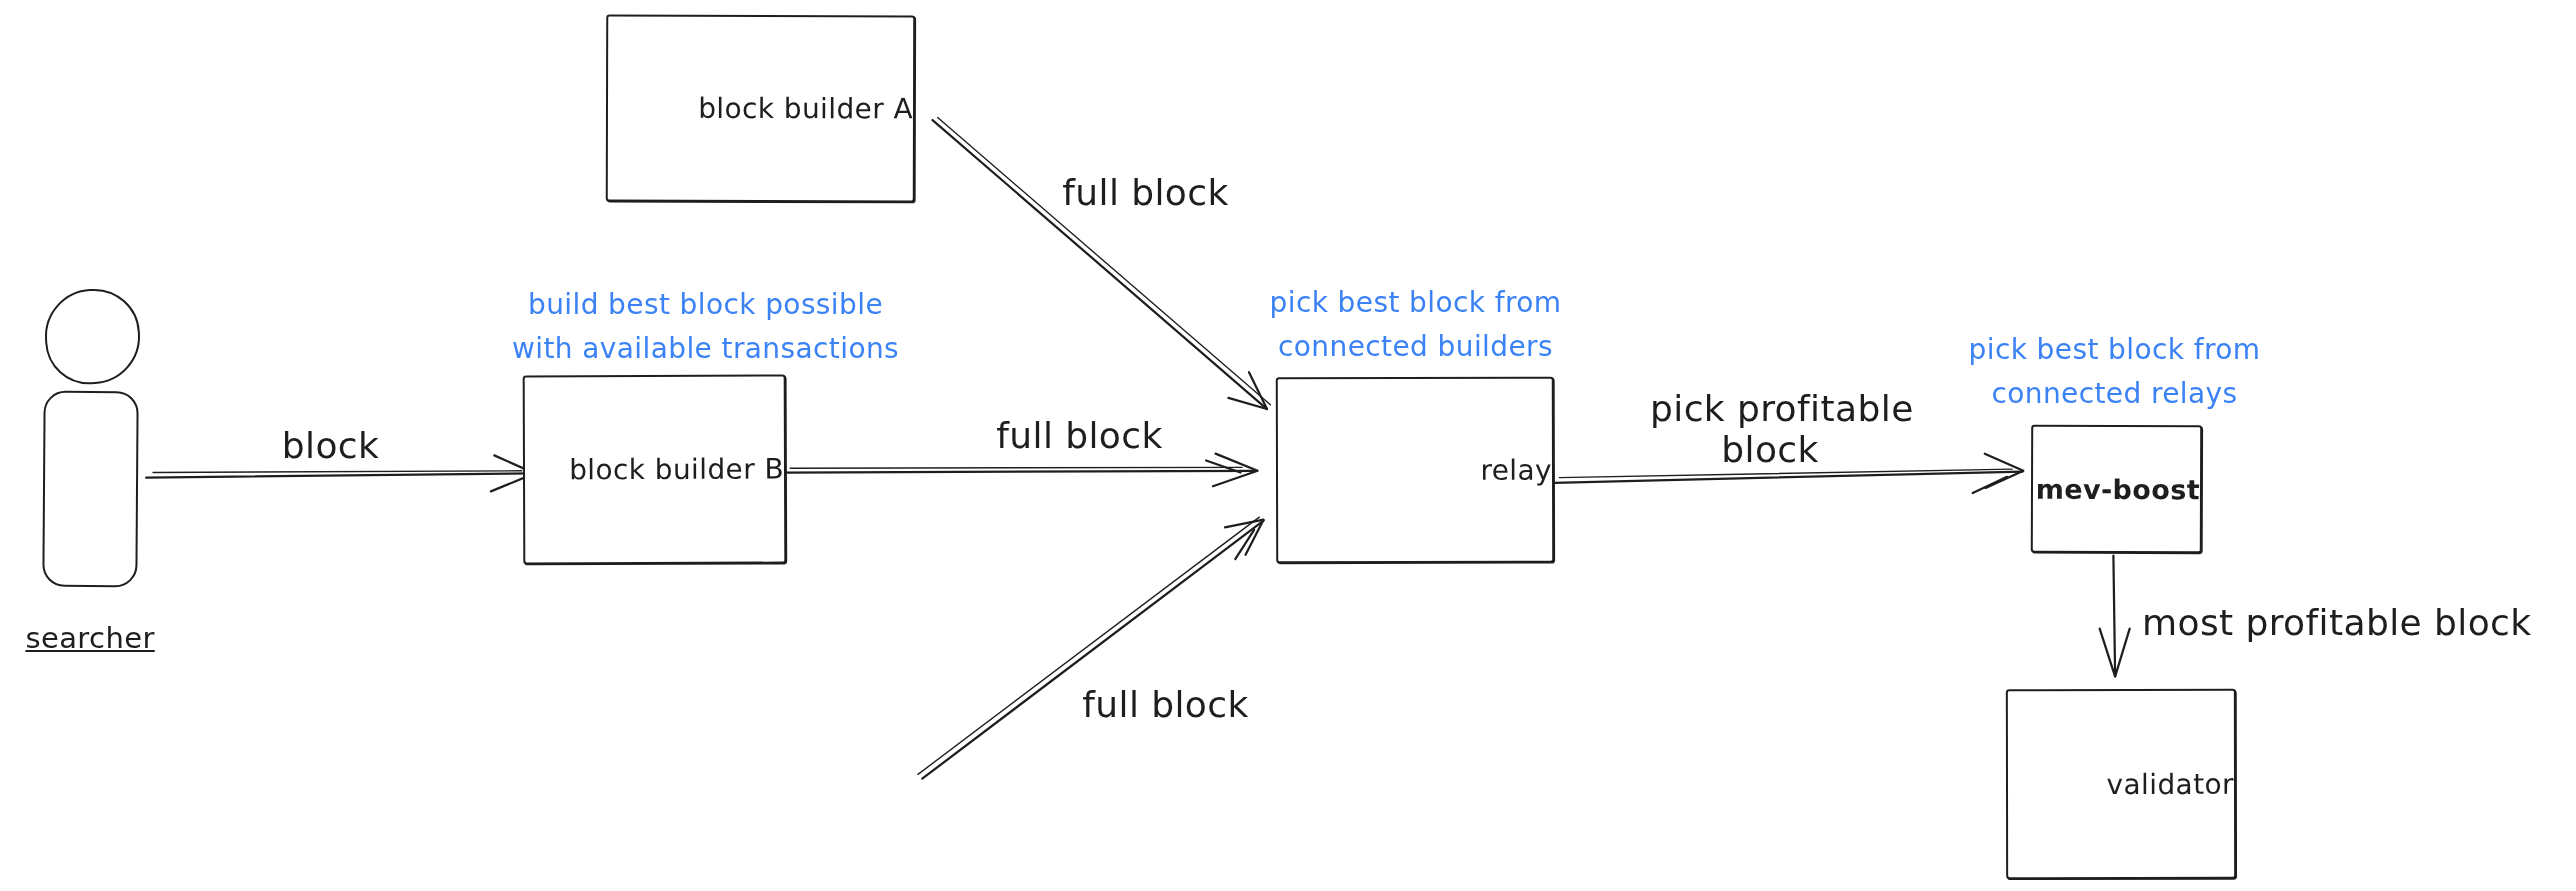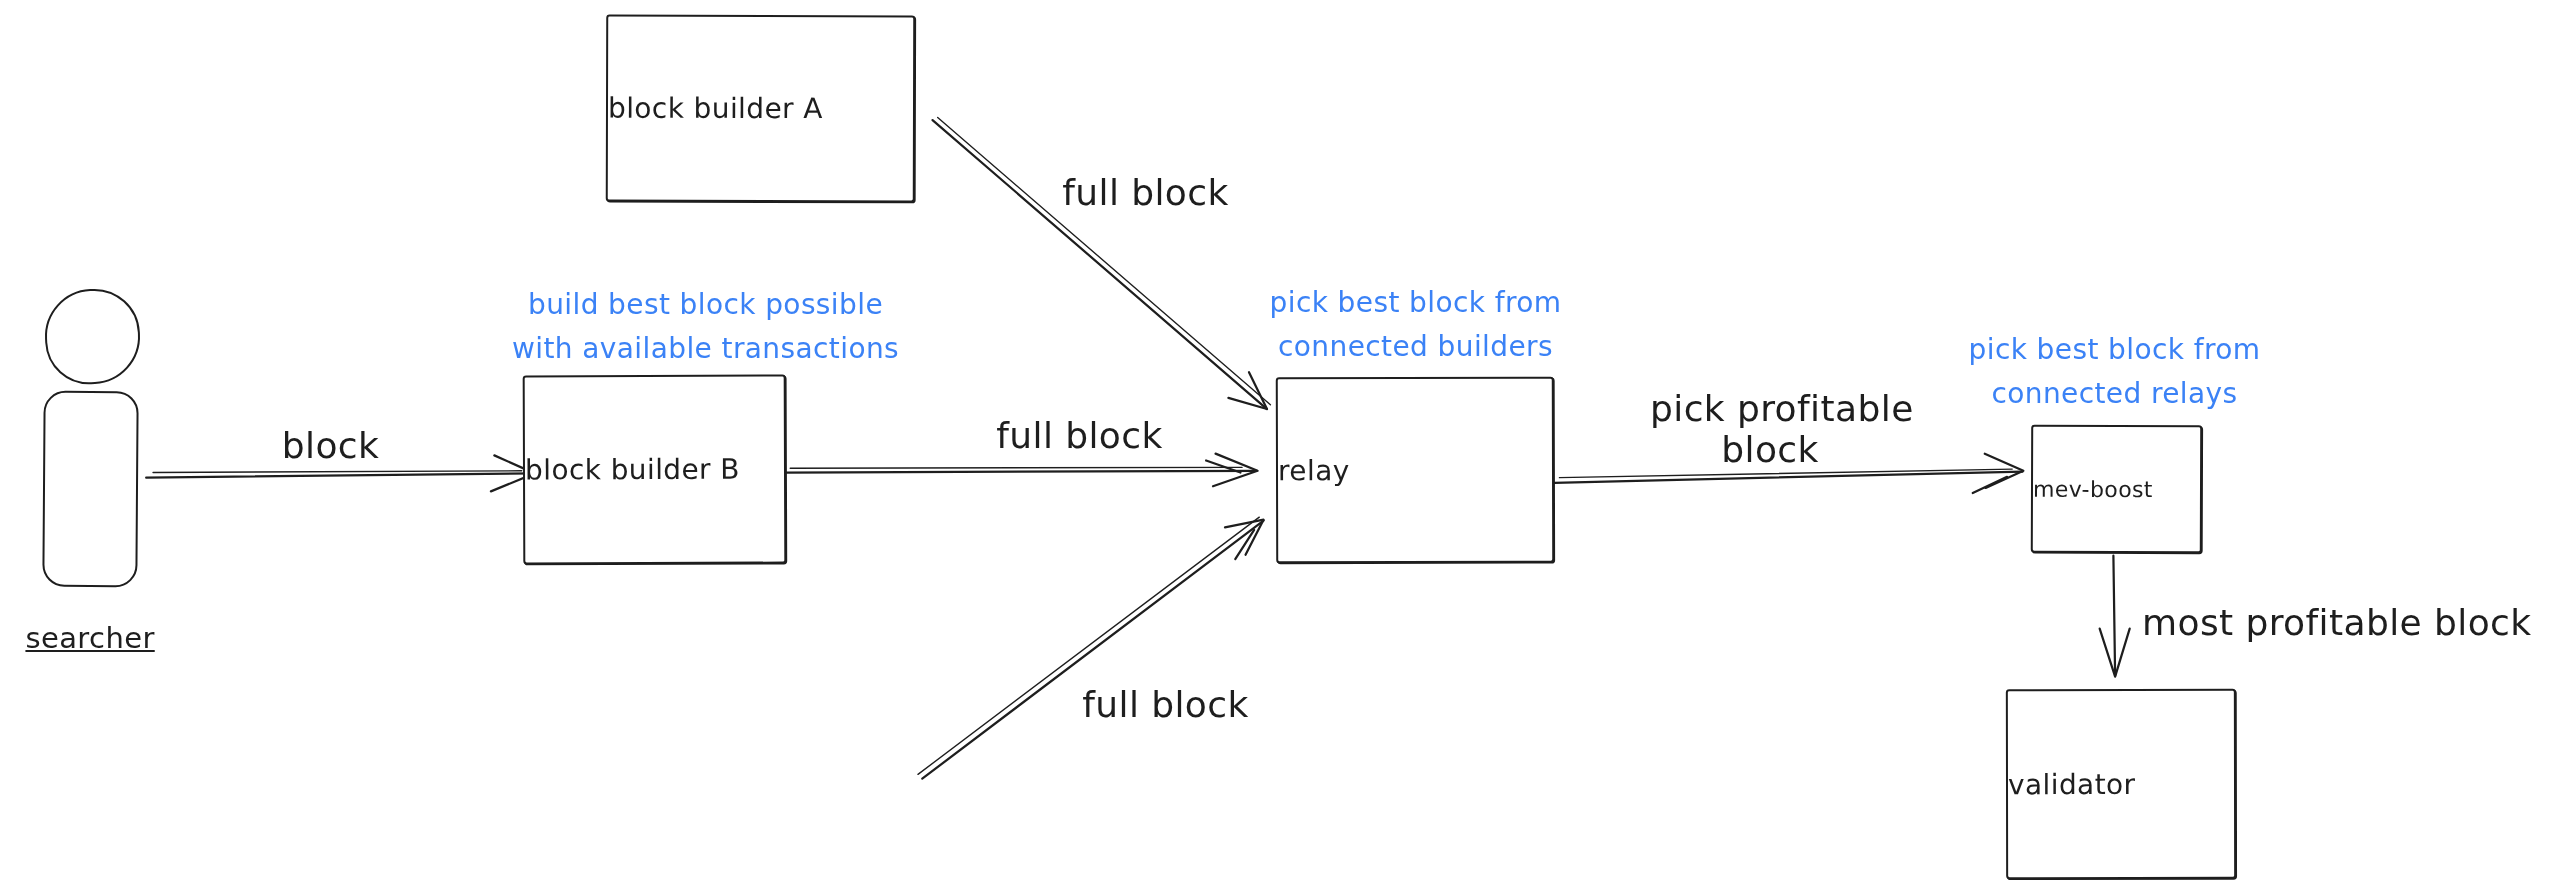--- a/index.html
+++ b/index.html
@@ -15,21 +15,21 @@
   .edges-layer path{fill:none;stroke:#1e1e1e;stroke-linecap:round;stroke-linejoin:round;}
   .shaft{stroke-width:2.6;}
   .shaft2{stroke-width:1.6;}
   .head{stroke-width:2.6;}
 
   .node{
     position:absolute;
     border:2.1px solid #1e1e1e;
     border-radius:3.4px;
     background:#ffffff;
-    display:flex;align-items:center;justify-content:flex-start;
+    display:flex;align-items:center;justify-content:flex-end;
     font-size:28px;
     letter-spacing:0.4px;
     box-shadow:0.9px 0.9px 0 0 #1e1e1e;
   }
   .edge-label{
     position:absolute;
     font-size:36px;
     letter-spacing:0.4px;
     text-align:center;
     white-space:nowrap;
@@ -112,21 +112,21 @@
 
   <div class="node" style="left:606px;top:14.6px;width:305px;height:183px;transform:rotate(0.15deg);">
     <span>block builder A</span>
   </div>
   <div class="node" style="left:523px;top:375px;width:259px;height:185px;transform:rotate(-0.2deg);">
     <span>block builder B</span>
   </div>
   <div class="node" style="left:1276px;top:377px;width:274px;height:182px;transform:rotate(-0.15deg);">
     <span>relay</span>
   </div>
-  <div class="node" style="left:2031px;top:425px;width:167px;height:124px;font-size:22px;transform:rotate(0.2deg);">
+  <div class="node" style="left:2031px;top:425px;width:167px;height:124px;font-size:27px;transform:rotate(0.2deg);font-weight:bold;">
     <span>mev-boost</span>
   </div>
   <div class="node" style="left:2006px;top:689px;width:226px;height:186px;transform:rotate(-0.1deg);">
     <span>validator</span>
   </div>
 
   <div class="note" style="left:448px;top:283px;width:515px;">
     <div>build best block possible</div>
     <div>with available transactions</div>
   </div>

